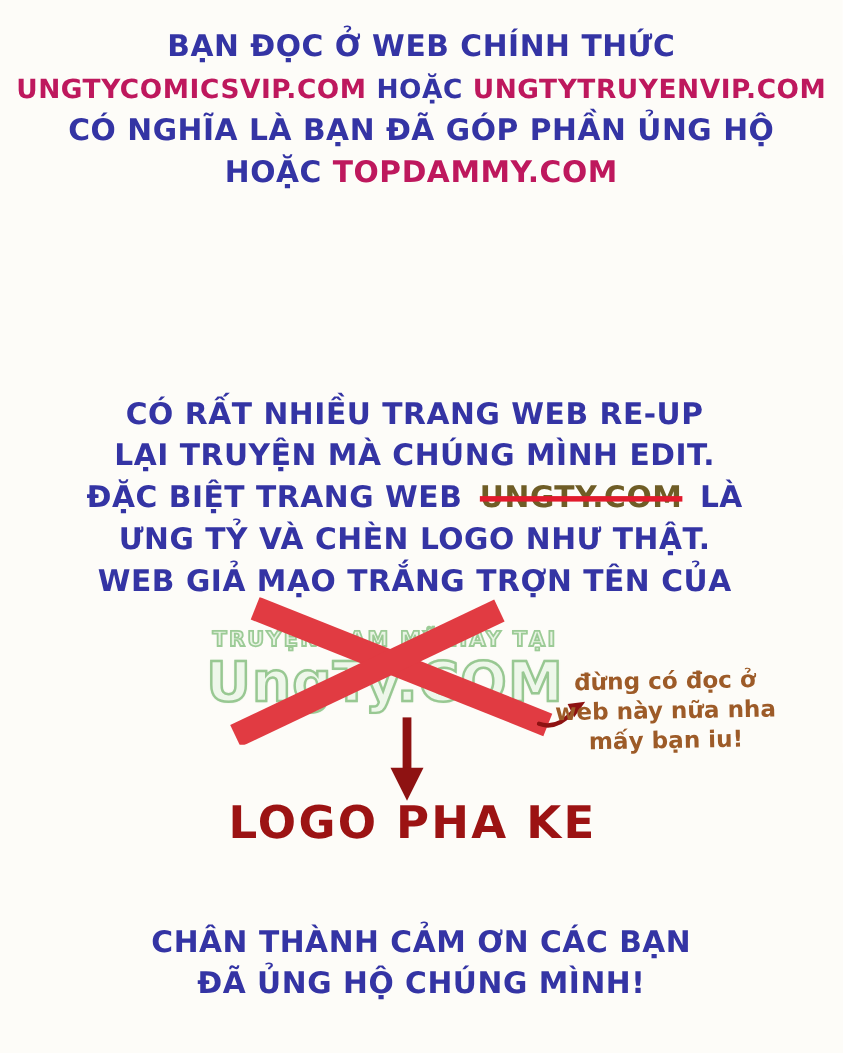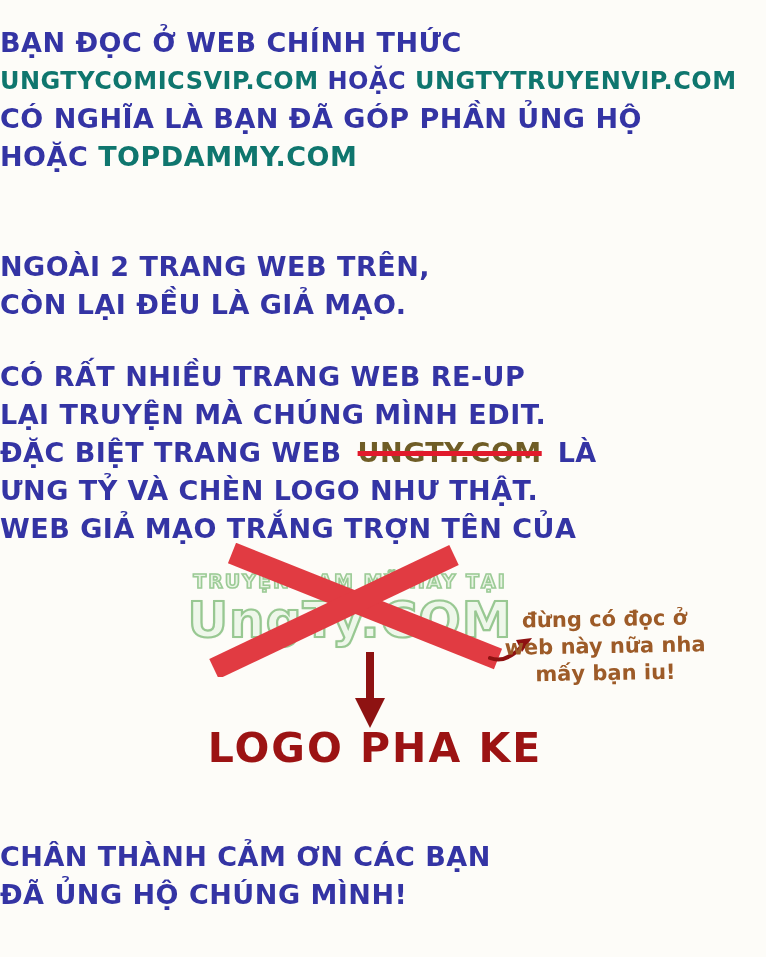--- a/index.html
+++ b/index.html
@@ -5,23 +5,23 @@
   html,body { margin:0; padding:0; }
   .page {
     position: relative;
     width: 766px;
     height: 957px;
     background: #fdfcf8;
     overflow: hidden;
     font-family: "DejaVu Sans", sans-serif;
     font-weight: bold;
   }
-  .center { text-align: left; }
+  .center { text-align: center; }
   .blue  { color: #3434a4; }
-  .red   { color: #0f766e; }
+  .red   { color: #be185d; }
   .line {
     font-size: 27px;
     line-height: 38px;
     letter-spacing: 0.5px;
     white-space: nowrap;
   }
   .header { position:absolute; top:24px; left:0; right:0; }
   .header .long { font-size: 24px; }
   .notice { position:absolute; top:248px; left:0; right:0; }
   .warning { position:absolute; top:358px; left:0; right:12px; }
@@ -84,24 +84,20 @@
       <span class="blue">HOẶC</span>
       <span class="red">UNGTYTRUYENVIP.COM</span>
     </div>
     <div class="line blue">CÓ NGHĨA LÀ BẠN ĐÃ GÓP PHẦN ỦNG HỘ</div>
     <div class="line">
       <span class="blue">HOẶC</span>
       <span class="red">TOPDAMMY.COM</span>
     </div>
   </div>
 
-  <div class="notice center">
-    <div class="line blue">NGOÀI 2 TRANG WEB TRÊN,</div>
-    <div class="line blue">CÒN LẠI ĐỀU LÀ GIẢ MẠO.</div>
-  </div>
 
   <div class="warning center">
     <div class="line blue">CÓ RẤT NHIỀU TRANG WEB RE-UP</div>
     <div class="line blue">LẠI TRUYỆN MÀ CHÚNG MÌNH EDIT.</div>
     <div class="line">
       <span class="blue">ĐẶC BIỆT TRANG WEB</span>
       <span class="fake-site-inline">UNGTY.COM</span>
       <span class="blue">LÀ</span>
     </div>
     <div class="line blue">ƯNG TỶ VÀ CHÈN LOGO NHƯ THẬT.</div>

